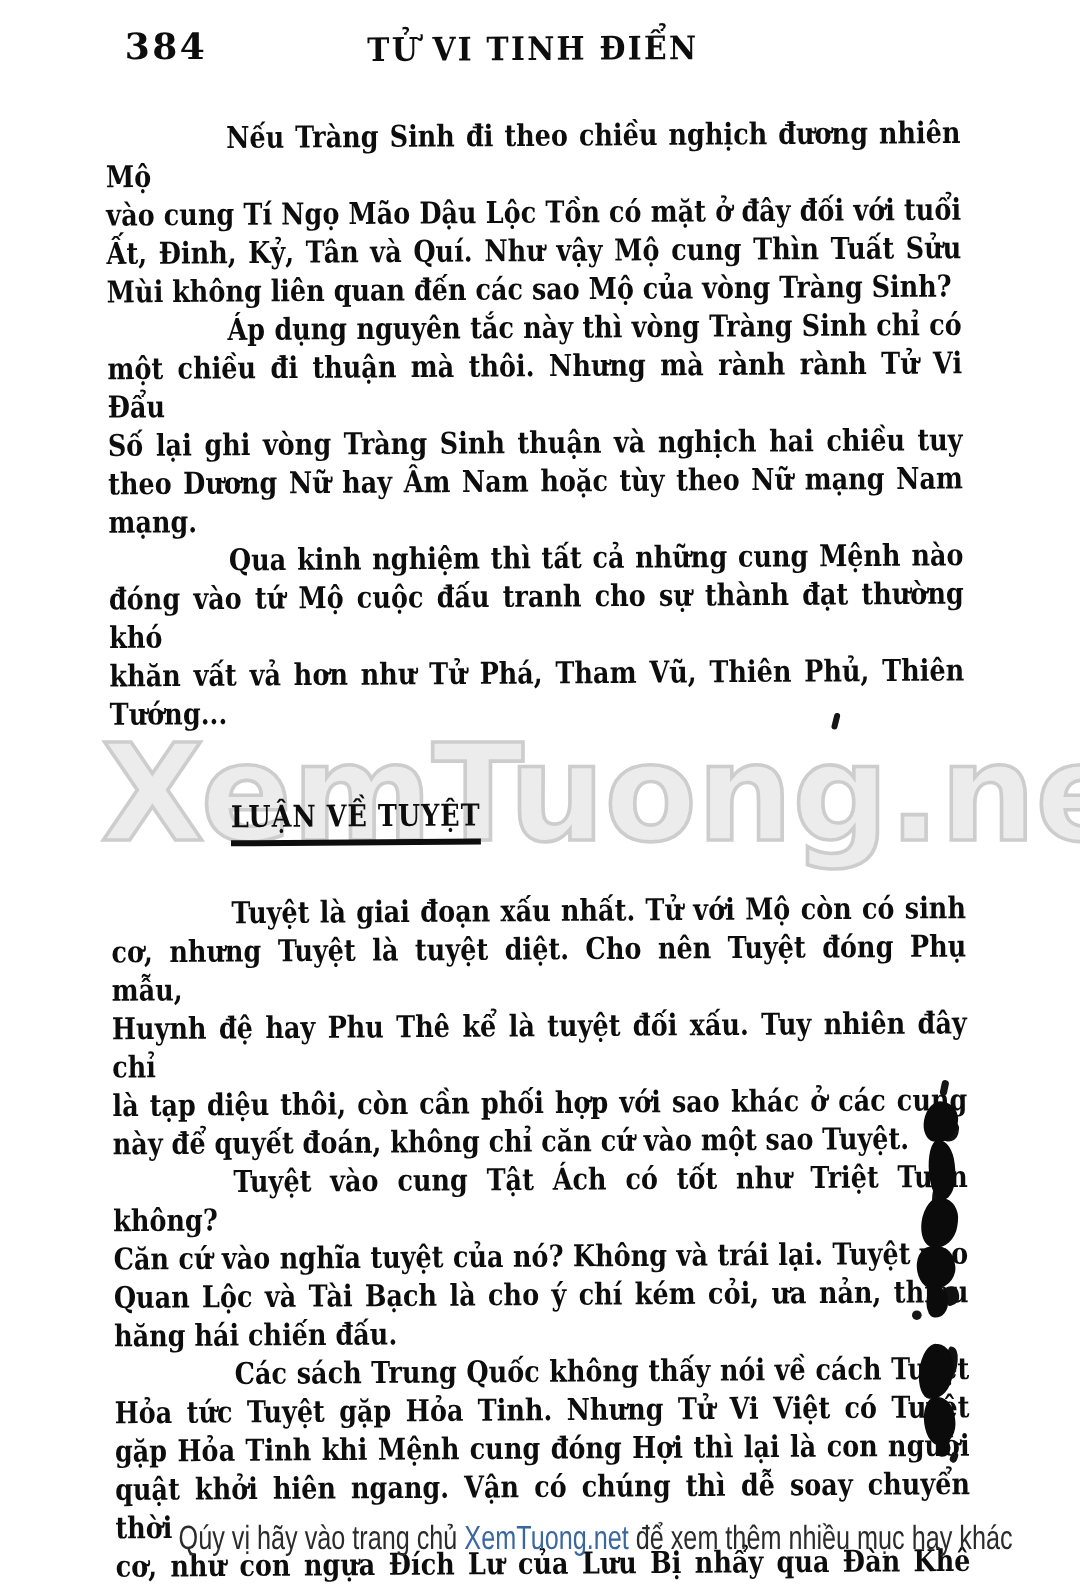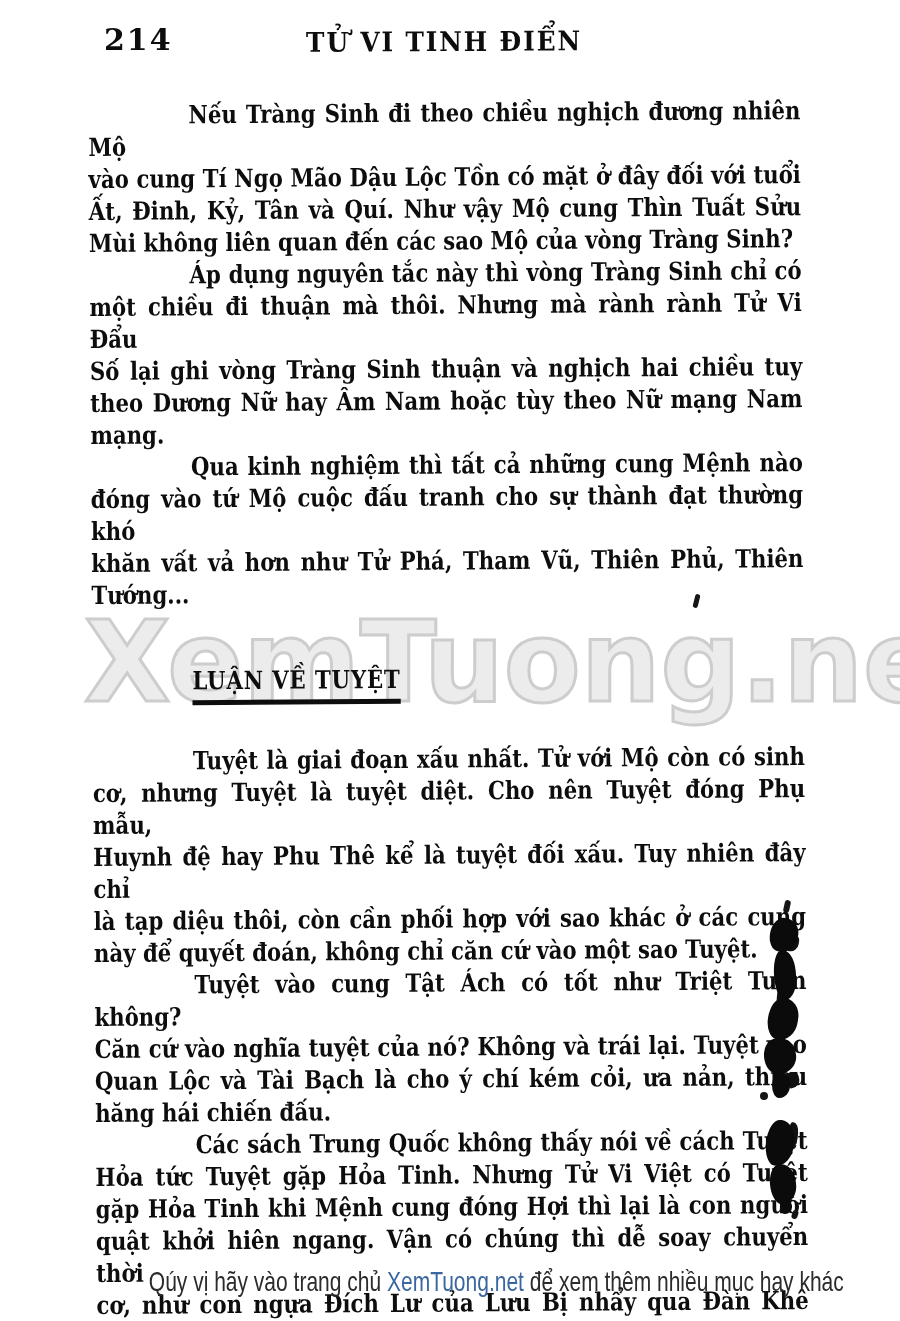--- a/index.html
+++ b/index.html
@@ -70,21 +70,21 @@
     font-family:"Liberation Sans","DejaVu Sans",sans-serif;
     font-size:28px;font-weight:400;color:#2b2b2b;letter-spacing:0px;
   }
   .footer-link{color:#3a67a0;}
 </style>
 </head>
 <body>
 
 <div class="page">
 
-  <div class="page-number">214</div>
+  <div class="page-number">384</div>
   <div class="book-title">TỬ VI TINH ĐIỂN</div>
 
   <div class="watermark">XemTuong.net</div>
 
   <div class="body-text">
     <div id="section1">
         <div class="para">
           <div class="line first">Nếu Tràng Sinh đi theo chiều nghịch đương nhiên Mộ</div>
           <div class="line">vào cung Tí Ngọ Mão Dậu Lộc Tồn có mặt ở đây đối với tuổi</div>
           <div class="line">Ất, Đinh, Kỷ, Tân và Quí. Như vậy Mộ cung Thìn Tuất Sửu</div>

